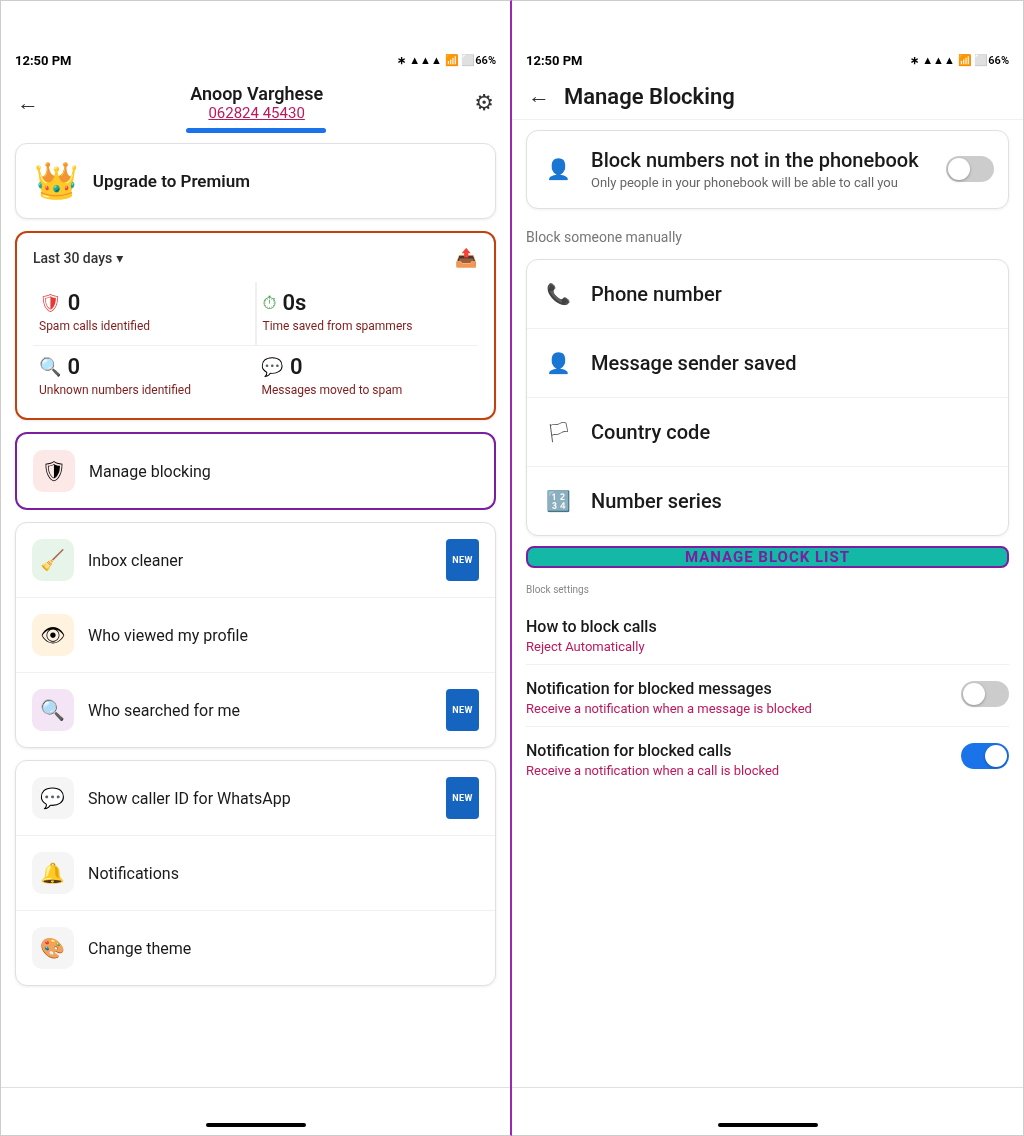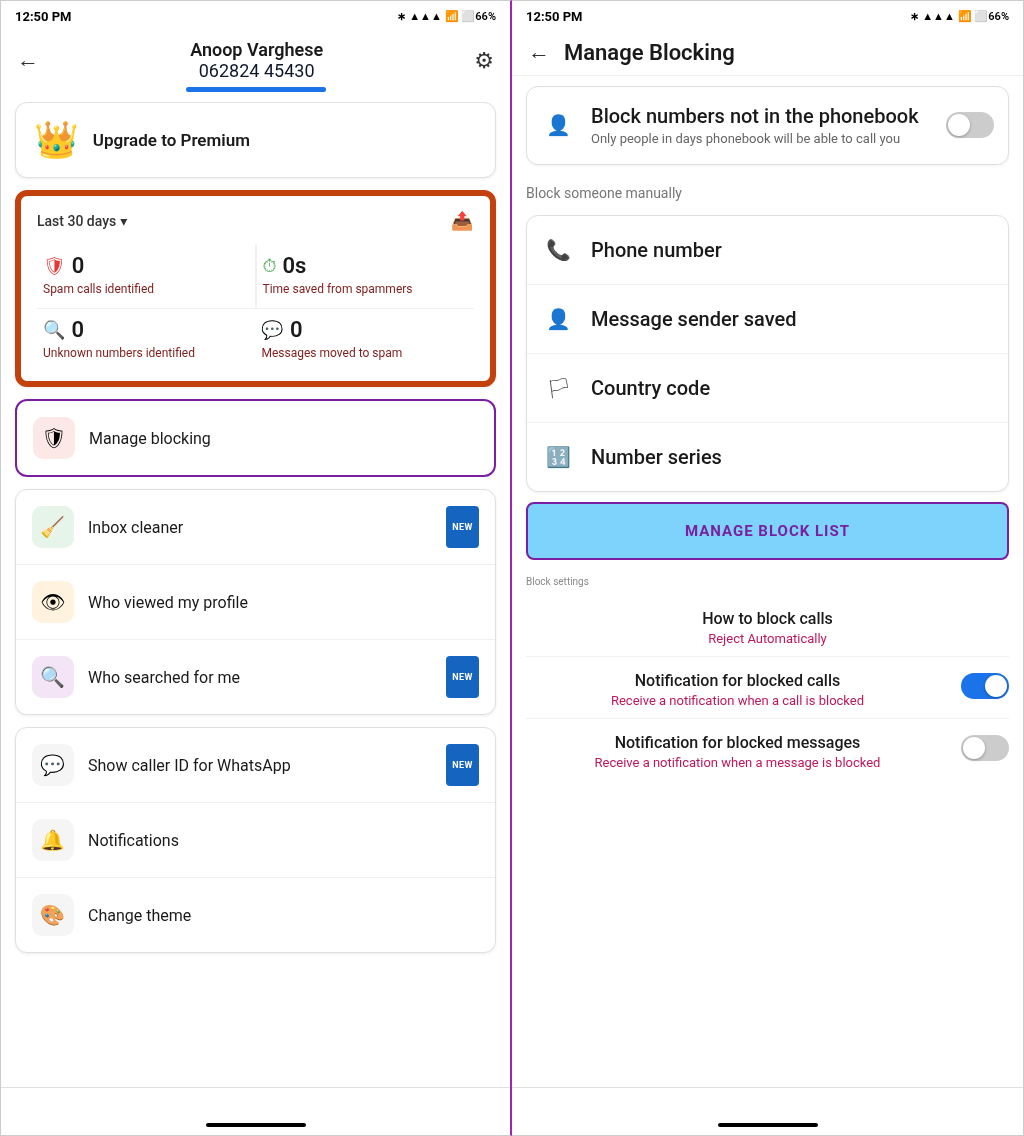--- a/index.html
+++ b/index.html
@@ -40,20 +40,21 @@
     .status-bar {
       display: flex;
       justify-content: space-between;
       align-items: center;
       padding: 6px 14px 4px;
       background: #fff;
       font-size: 12px;
       font-weight: 600;
       color: #000;
       height: 28px;
+      margin-top: 44px;
     }
     .status-bar .time { font-size: 13px; font-weight: 700; }
     .status-bar .icons { display: flex; align-items: center; gap: 3px; font-size: 11px; }
     .status-bar .icons span { display: inline-block; }
 
     
     .screen-content {
       flex: 1;
       overflow-y: auto;
       overflow-x: hidden;
@@ -75,22 +76,23 @@
     }
     .left-header .title-group {
       text-align: center;
     }
     .left-header .title-group .name {
       font-size: 18px;
       font-weight: 600;
       color: #1a1a1a;
     }
     .left-header .title-group .phone {
-      font-size: 18px;
-      color: #0f172a;
+      font-size: 15px;
+      color: #be185d;
+      text-decoration: underline;
     }
     .left-header .gear-btn {
       font-size: 22px;
       color: #333;
       cursor: pointer;
     }
 
     .blue-bar {
       height: 5px;
       background: #1a73e8;
@@ -110,21 +112,21 @@
       gap: 14px;
       background: #fff;
       box-shadow: 0 1px 3px rgba(0,0,0,0.08);
     }
     .premium-icon { font-size: 36px; }
     .premium-label { font-size: 17px; font-weight: 600; color: #1a1a1a; }
 
     
     .stats-card {
       margin: 0 14px 12px;
-      border: 6px solid #c2410c;
+      border: 2px solid #c2410c;
       border-radius: 12px;
       padding: 14px 16px 10px;
       background: #fff;
       box-shadow: 0 1px 3px rgba(0,0,0,0.08);
     }
     .stats-header {
       display: flex;
       justify-content: space-between;
       align-items: center;
       margin-bottom: 14px;
@@ -333,46 +335,44 @@
       font-size: 14px;
       color: #777;
       font-weight: 400;
     }
 
     
     .manage-block-btn {
       margin: 10px 14px;
       border: 2.5px solid #7b1fa2;
       border-radius: 8px;
-      padding: 18px;
       text-align: center;
       font-size: 15px;
       font-weight: 700;
       color: #7b1fa2;
       letter-spacing: 1px;
       cursor: pointer;
-      background: #7dd3fc;
+      background: #14b8a6;
     }
 
     
     .block-settings-section {
       margin: 4px 14px 0;
     }
     .block-settings-title {
       font-size: 10px;
       color: #888;
       padding: 6px 0 8px;
     }
     .bs-item {
       padding: 14px 0 10px;
       border-bottom: 1px solid #f0f0f0;
       display: flex;
       justify-content: space-between;
       align-items: flex-start;
-      text-align: center;
     }
     .bs-item:last-child { border-bottom: none; }
     .bs-item-text { flex: 1; }
     .bs-item-title { font-size: 16px; color: #1a1a1a; font-weight: 500; margin-bottom: 3px; }
     .bs-item-sub { font-size: 13px; color: #be185d; }
     .bs-toggle { margin-left: 12px; margin-top: 2px; }
   </style>
 </head>
 <body>
 
@@ -511,21 +511,21 @@
       <span class="title">Manage Blocking</span>
     </div>
 
     <div class="screen-content">
 
       <div class="r-card">
         <div class="r-card-row">
           <div class="r-icon">👤</div>
           <div class="r-card-text">
             <div class="r-card-title">Block numbers not in the phonebook</div>
-            <div class="r-card-subtitle">Only people in days phonebook will be able to call you</div>
+            <div class="r-card-subtitle">Only people in your phonebook will be able to call you</div>
           </div>
           <div class="toggle off"></div>
         </div>
       </div>
 
       <div class="section-label">Block someone manually</div>
 
       <div class="r-card">
         <div class="r-card-row">
           <div class="r-icon">📞</div>
@@ -560,34 +560,34 @@
 
         <div class="bs-item">
           <div class="bs-item-text">
             <div class="bs-item-title">How to block calls</div>
             <div class="bs-item-sub">Reject Automatically</div>
           </div>
         </div>
 
         <div class="bs-item">
           <div class="bs-item-text">
+            <div class="bs-item-title">Notification for blocked messages</div>
+            <div class="bs-item-sub">Receive a notification when a message is blocked</div>
+          </div>
+          <div class="toggle off bs-toggle"></div>
+        </div>
+
+        <div class="bs-item">
+          <div class="bs-item-text">
             <div class="bs-item-title">Notification for blocked calls</div>
             <div class="bs-item-sub">Receive a notification when a call is blocked</div>
           </div>
           <div class="toggle on bs-toggle"></div>
         </div>
 
-        <div class="bs-item">
-          <div class="bs-item-text">
-            <div class="bs-item-title">Notification for blocked messages</div>
-            <div class="bs-item-sub">Receive a notification when a message is blocked</div>
-          </div>
-          <div class="toggle off bs-toggle"></div>
-        </div>
-
       </div>
 
     </div>
 
     <div class="bottom-nav">
       <div class="home-indicator"></div>
     </div>
 
   </div>
 

